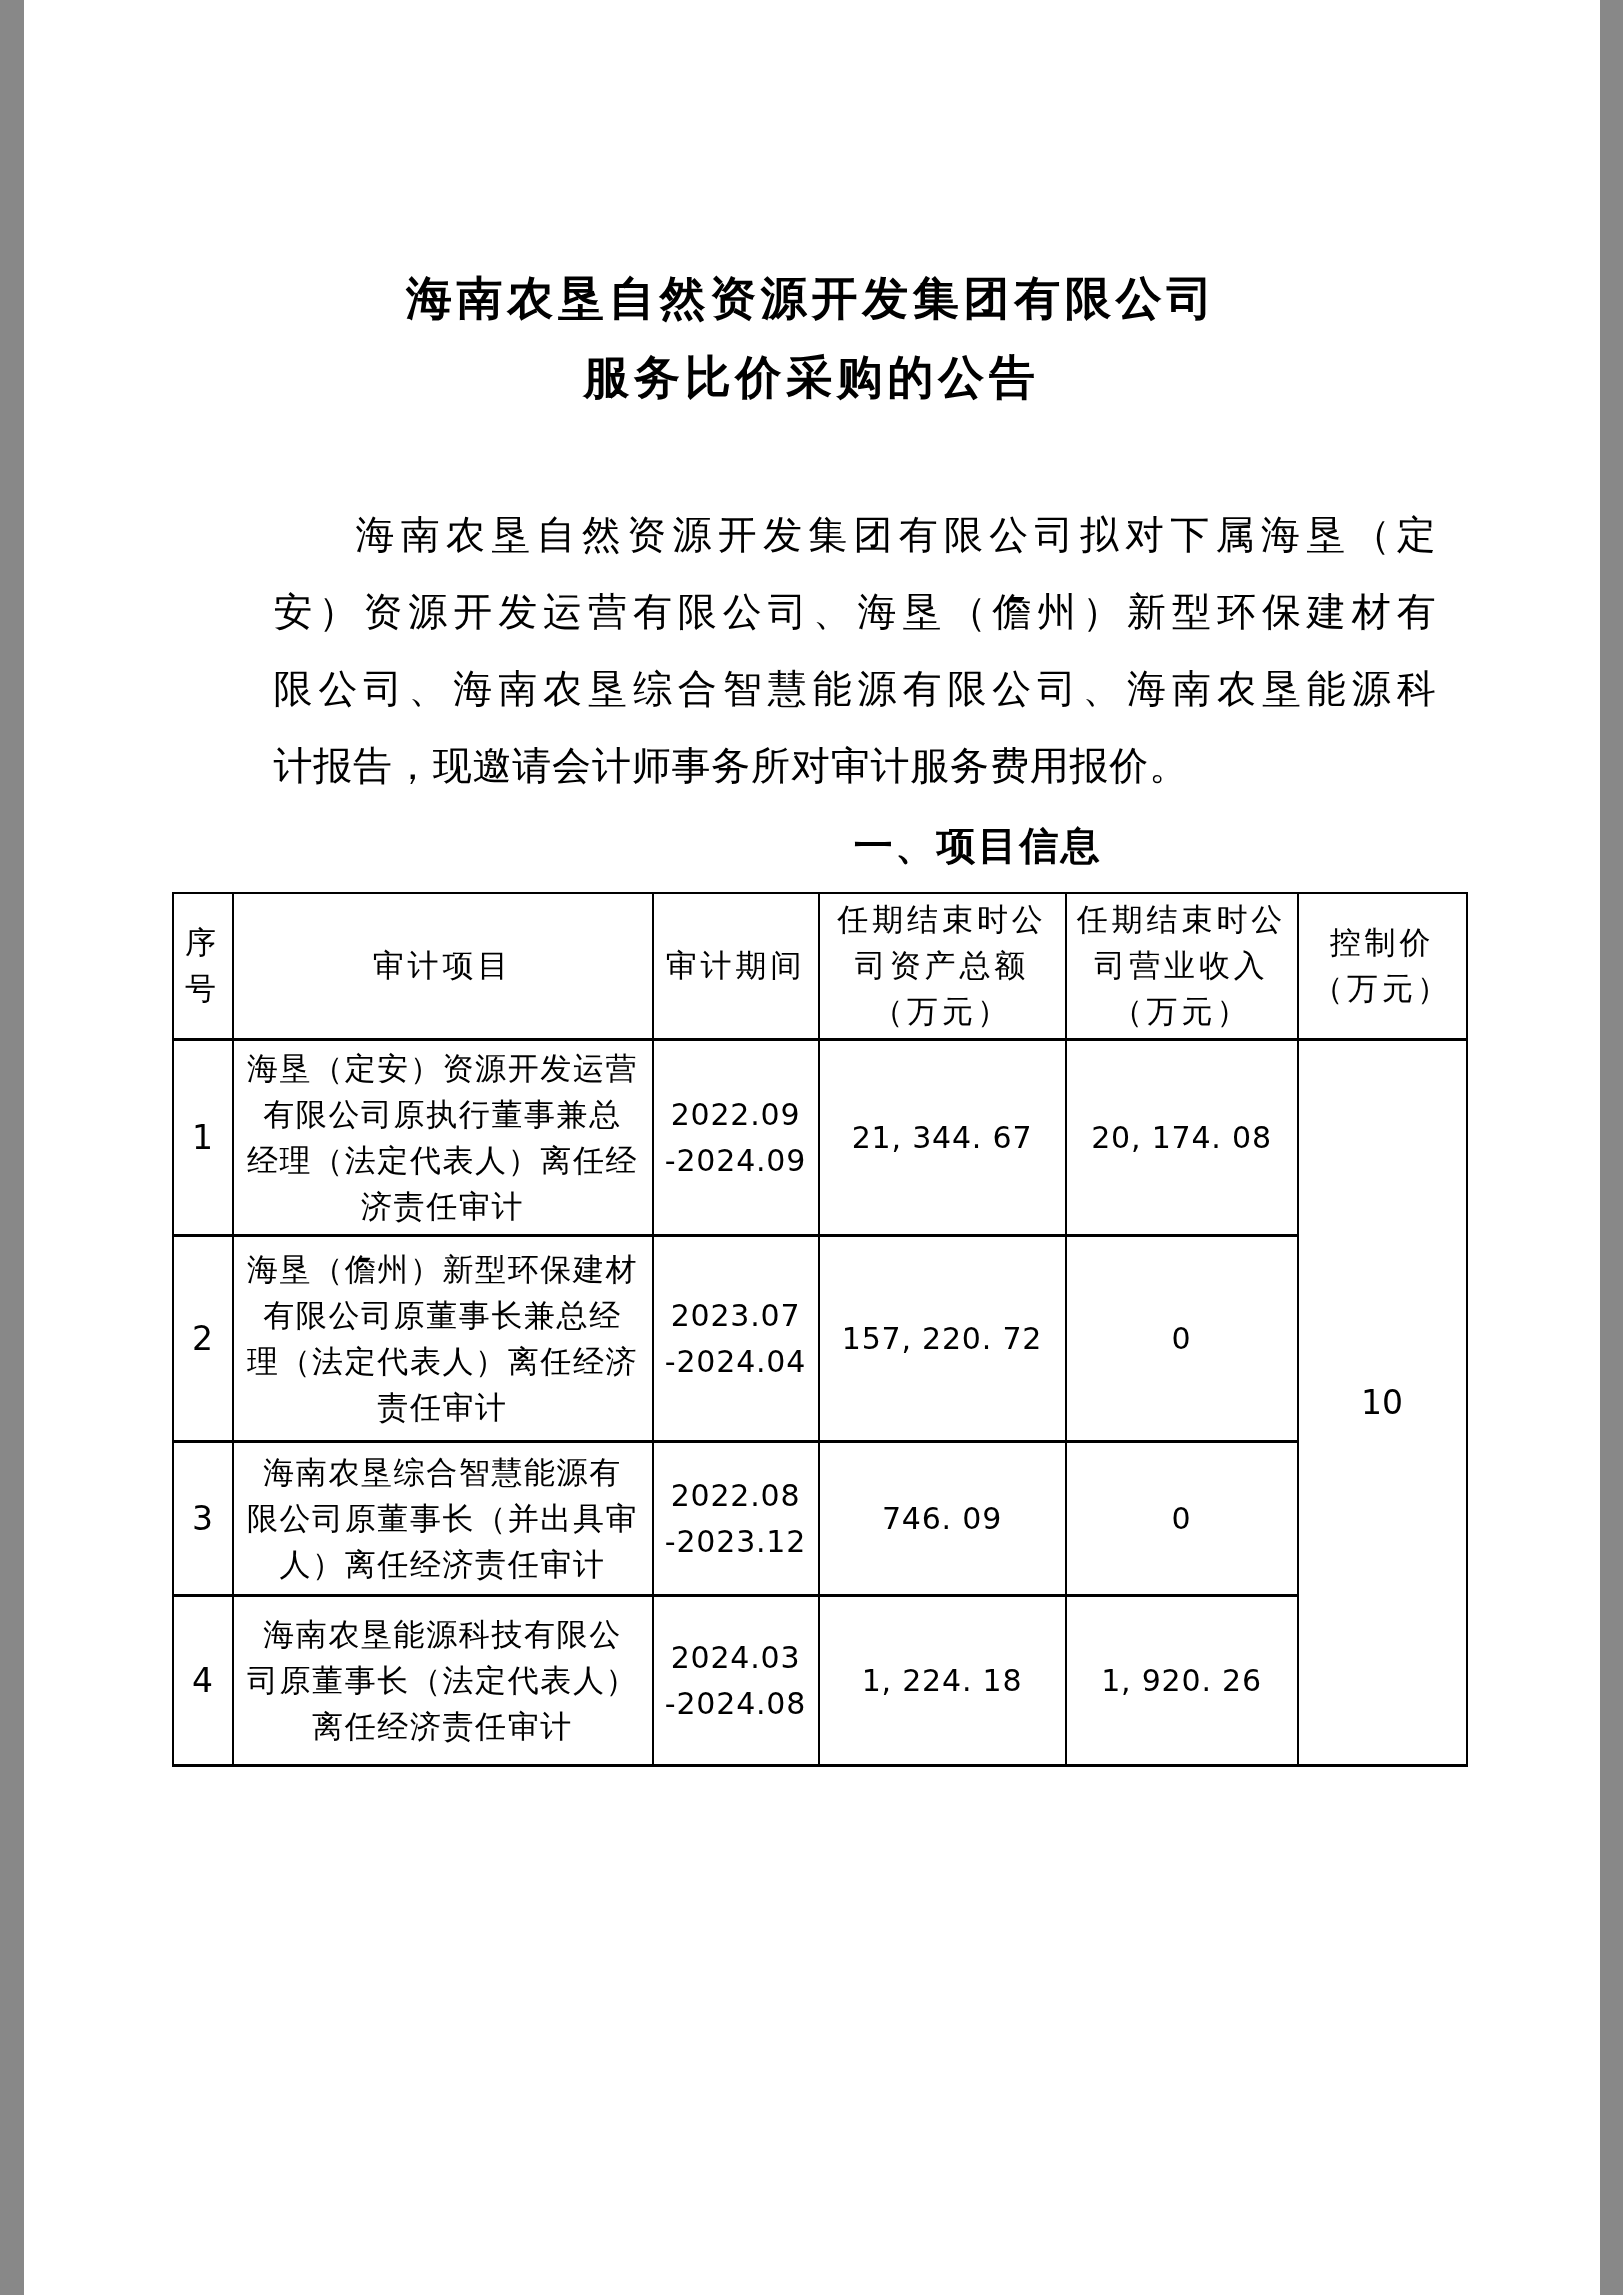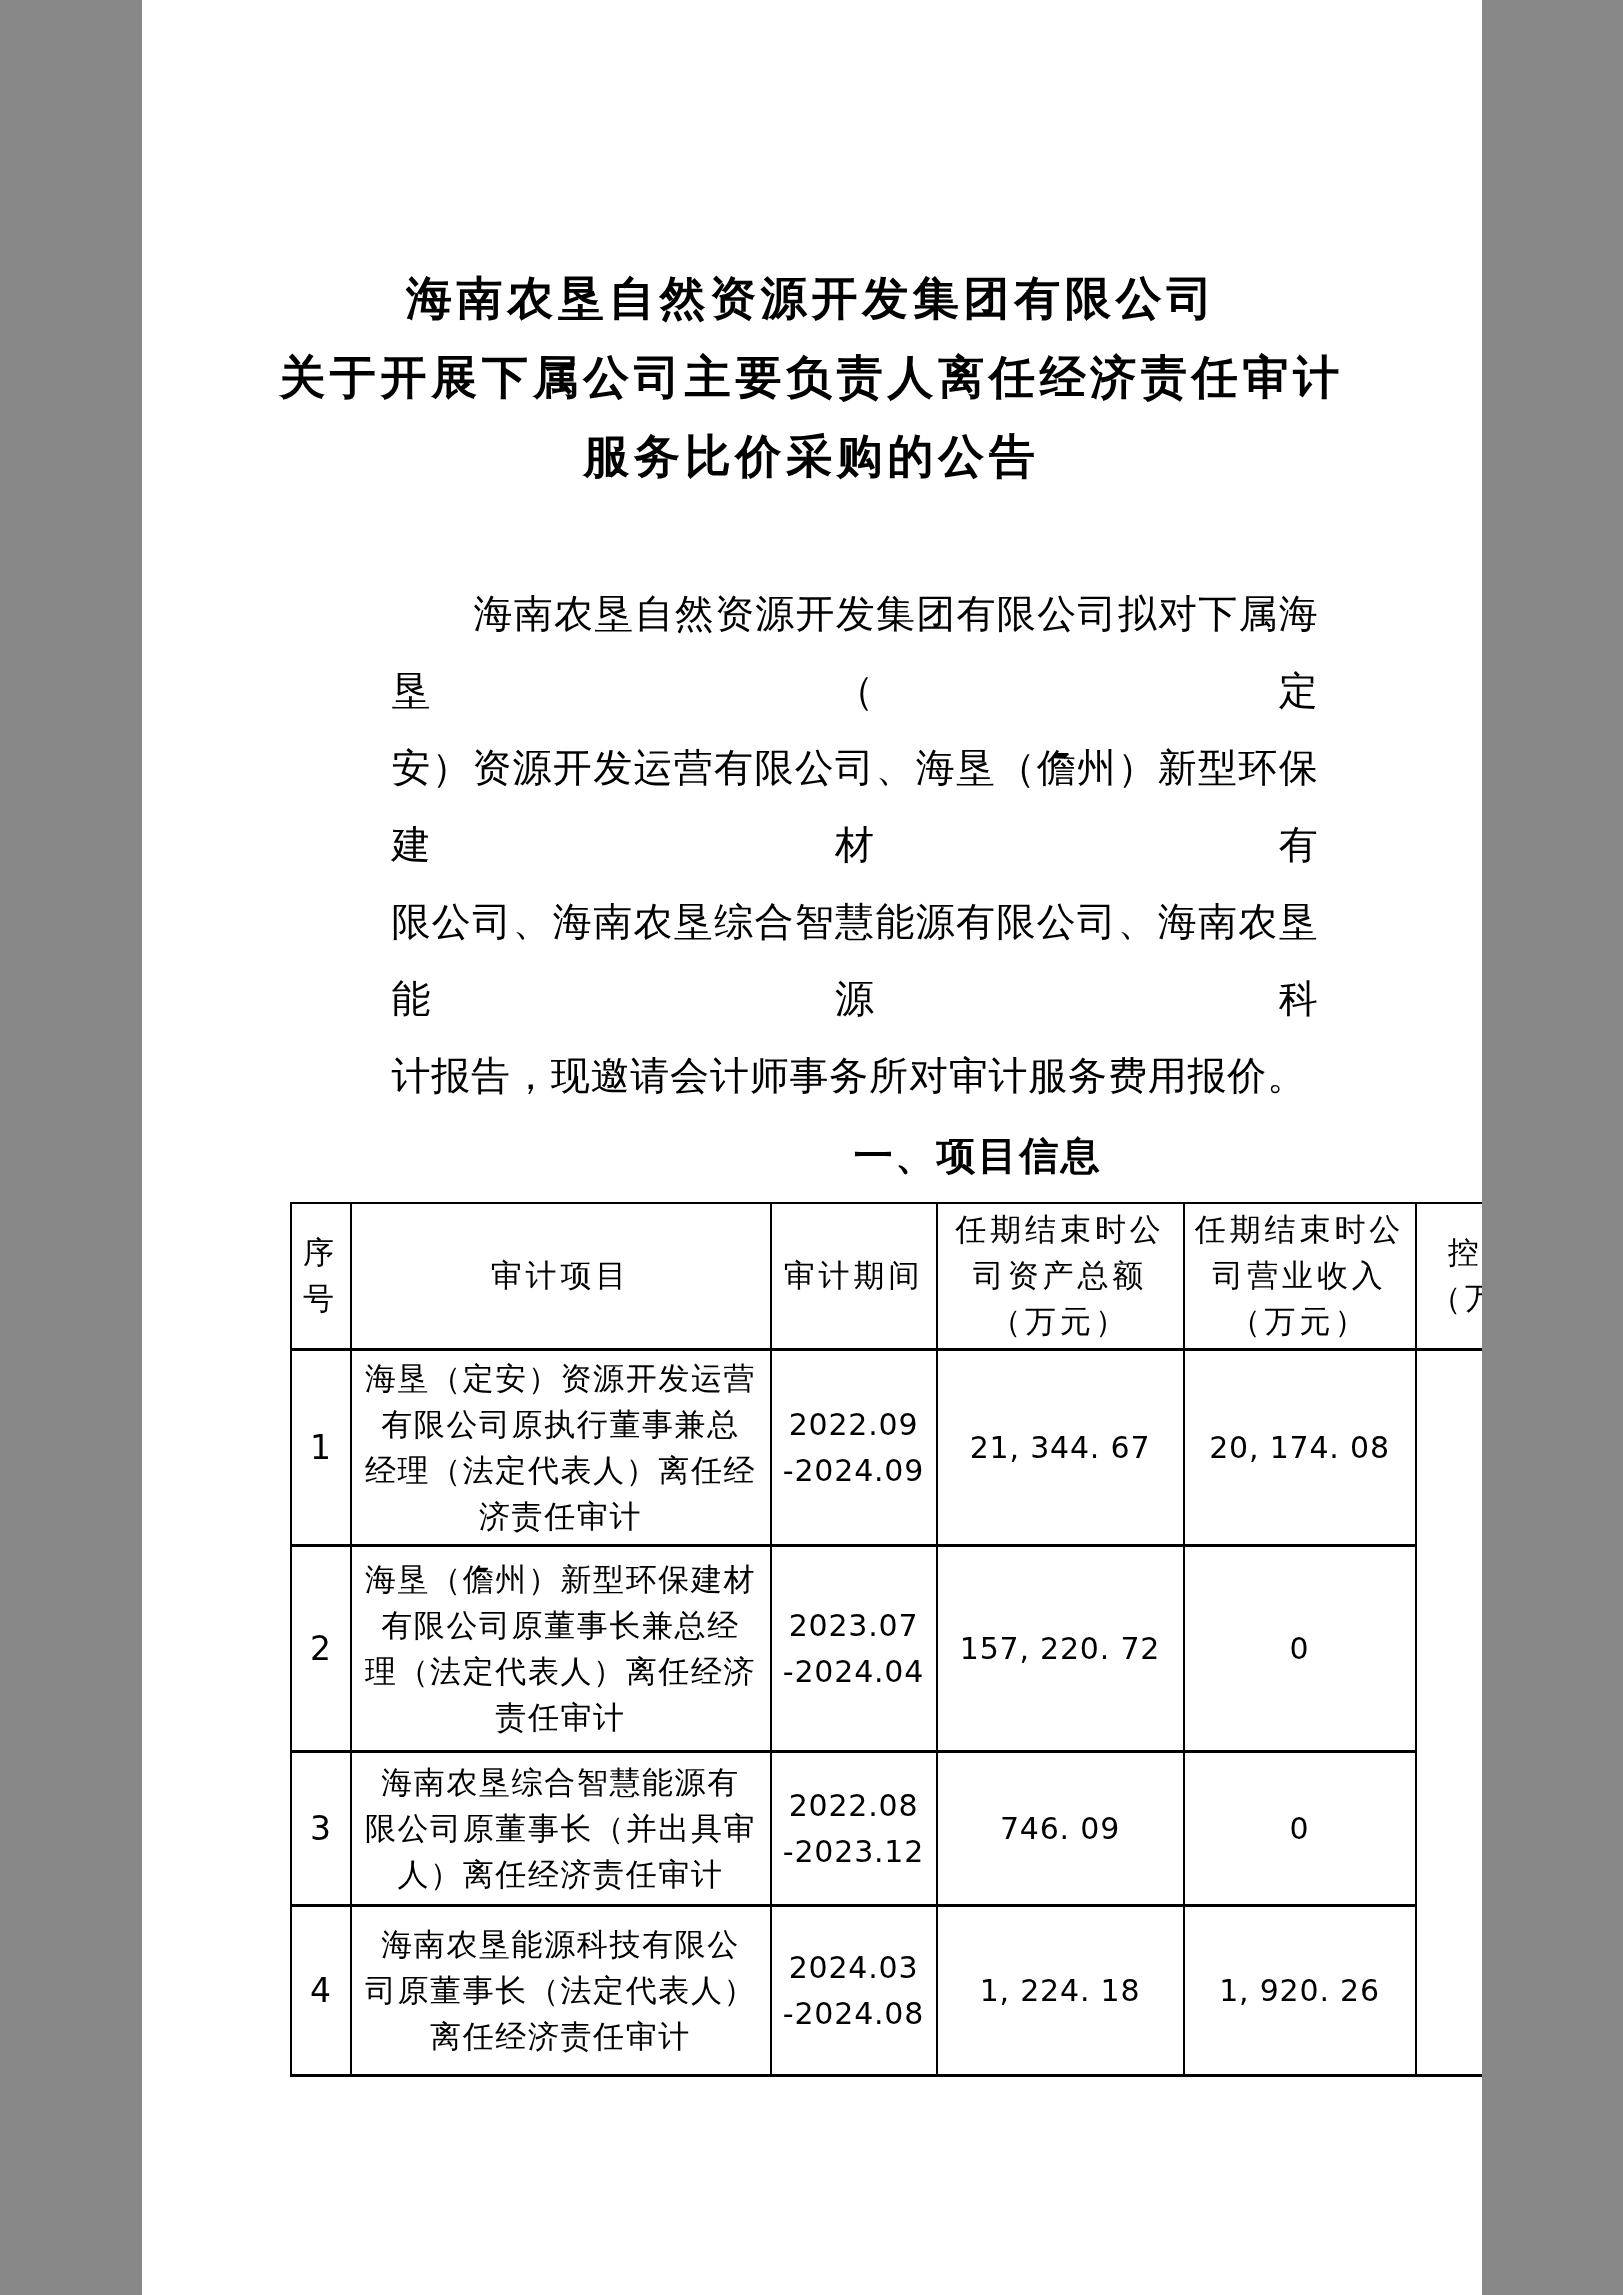--- a/index.html
+++ b/index.html
@@ -1,18 +1,18 @@
 <!DOCTYPE html>
 <html style="font-size:12.6px"><head>
 <meta charset="utf-8">
 <style>
   html, body { margin: 0; padding: 0; background: #888; }
   .page {
     position: relative;
-    width: 1340px;
+    width: 1576px;
     height: 2295px;
     margin: 0 auto;
     background: #ffffff;
     color: #000000;
     overflow: hidden;
   }
   
   .title-block {
     padding-top: 259px;
     text-align: center;
@@ -96,21 +96,20 @@
     padding-right: 1.6px;
   }
 </style>
 </head>
 <body>
 
 <div class="page">
 
   <div class="title-block">
     <div class="title-line">海南农垦自然资源开发集团有限公司</div>
-    <div class="title-line">关于开展下属公司主要负责人离任经济责任审计</div>
     <div class="title-line">服务比价采购的公告</div>
   </div>
 
   <div class="body-block">
     <div class="para-line first stretch">海南农垦自然资源开发集团有限公司拟对下属海垦（定</div>
     <div class="para-line stretch">安）资源开发运营有限公司、海垦（儋州）新型环保建材有</div>
     <div class="para-line stretch">限公司、海南农垦综合智慧能源有限公司、海南农垦能源科</div>
     <div class="para-line">计报告，现邀请会计师事务所对审计服务费用报价。</div>
   </div>
 

